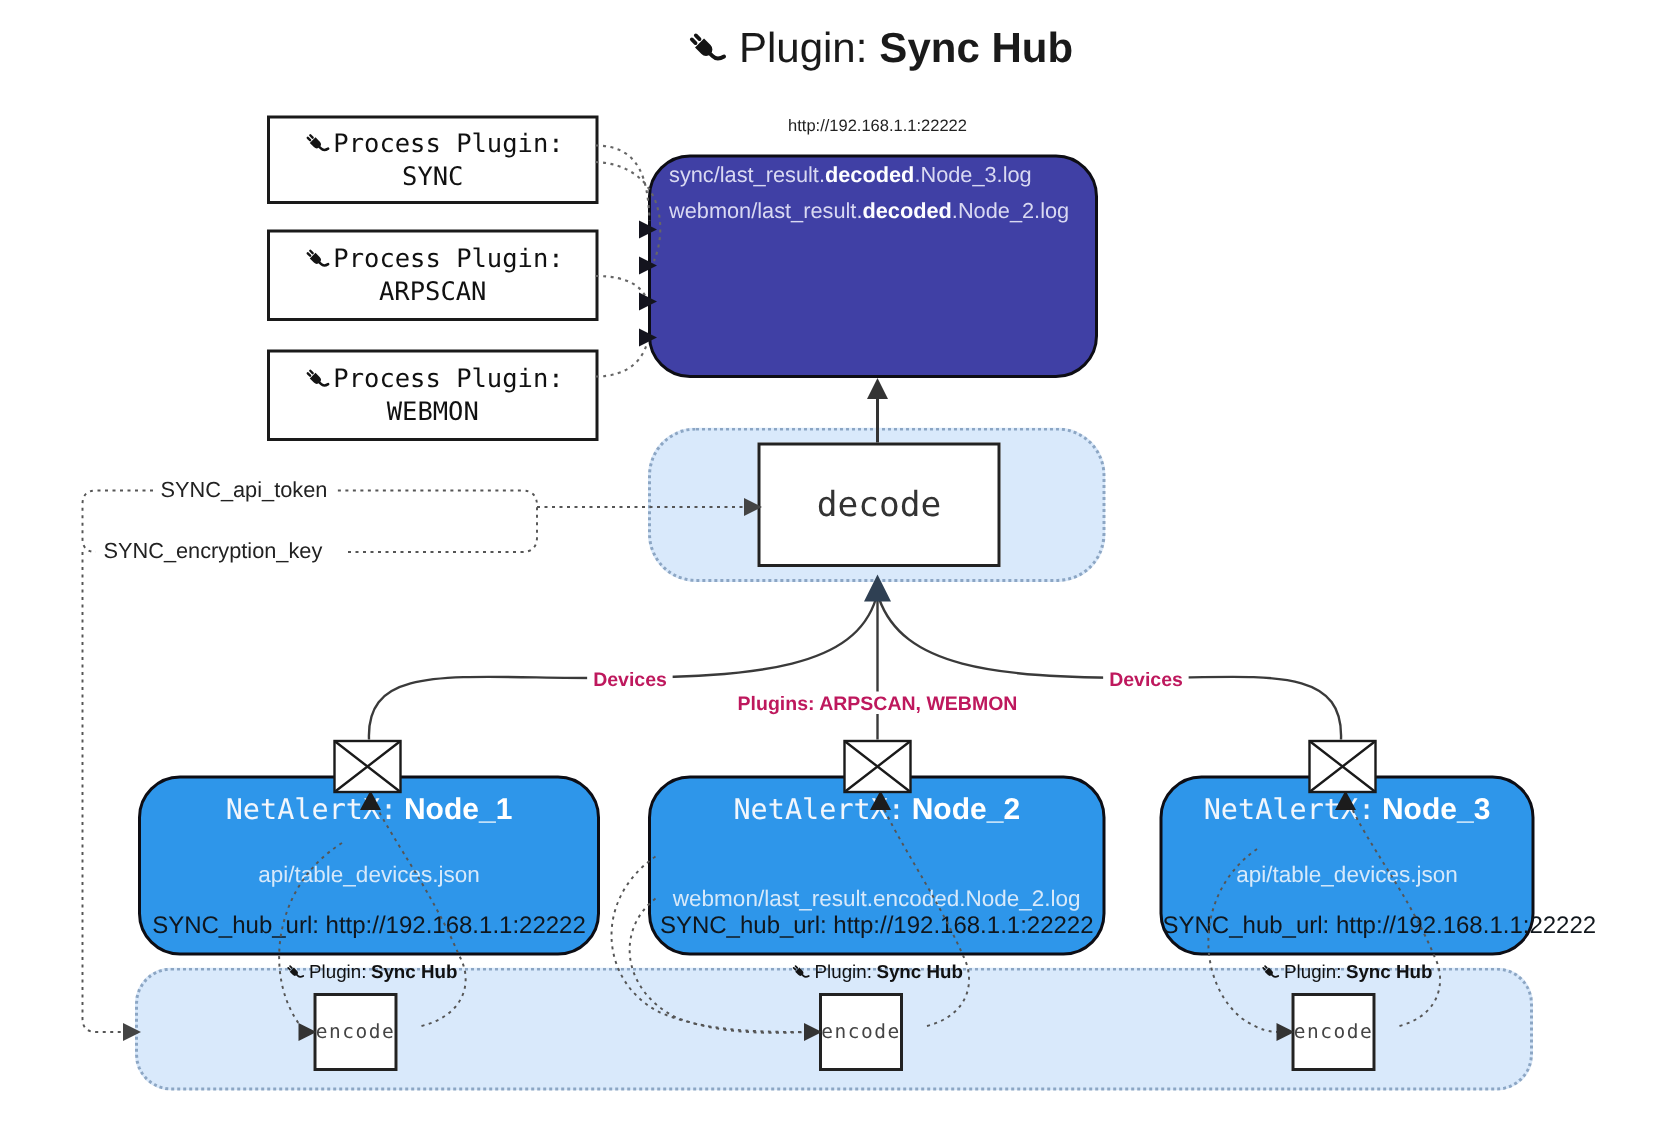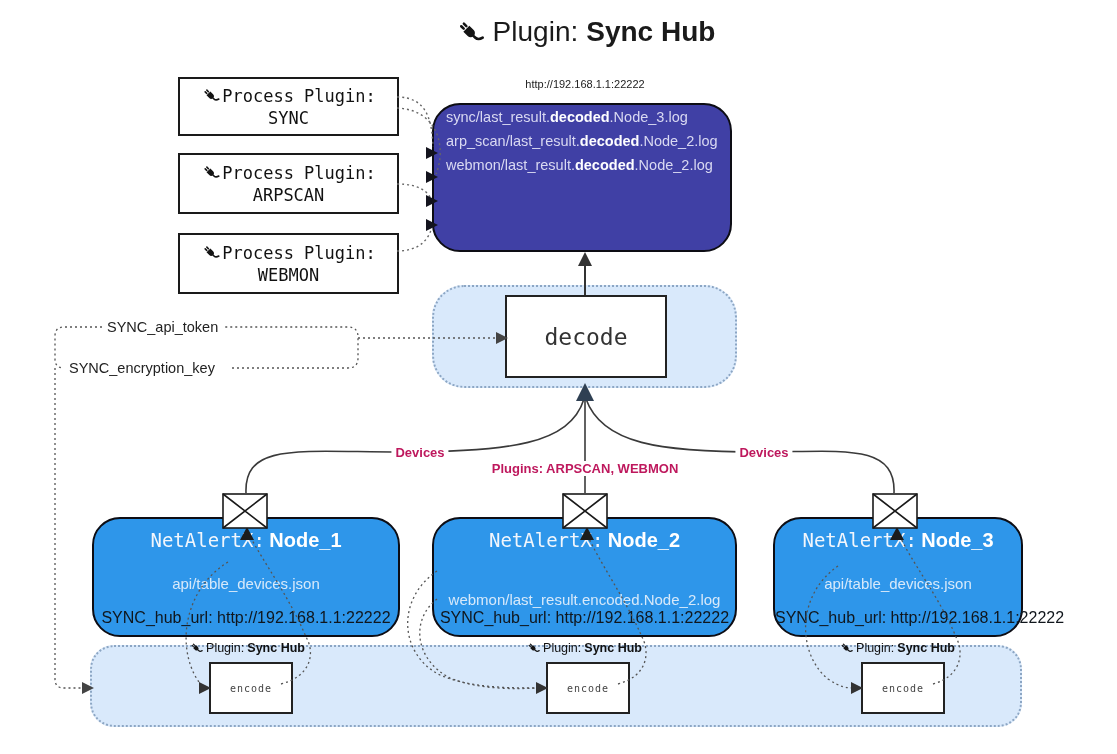--- a/index.html
+++ b/index.html
@@ -48,21 +48,21 @@
   .node{top:517px;height:120px;background:#2E96EA;border:2px solid #0d0d14;border-radius:28px;
         z-index:1;box-sizing:border-box;}
   .node-title{margin-top:10px;text-align:center;white-space:nowrap;}
   .node-title .mono{font-family:"DejaVu Sans Mono", monospace;font-size:19px;color:#F2F6FC;}
   .node-title b{font-size:20px;color:#fff;}
   .node-file{position:absolute;width:100%;text-align:center;font-size:15px;color:#D7E9FA;white-space:nowrap;}
   .node-url{position:absolute;width:100%;bottom:8px;text-align:center;font-size:16px;color:#10161c;white-space:nowrap;}
 
   
   .band{left:90px;top:645px;width:932px;height:82px;border-radius:24px;}
-  .encode-box{top:662px;width:84px;height:52px;font-size:10px;letter-spacing:1px;color:#444;align-items:center;}
+  .encode-box{top:662px;width:56px;height:52px;font-size:13px;letter-spacing:1px;color:#444;align-items:center;}
   .enc-label{top:641px;transform:translateX(-50%);font-size:12.5px;color:#111;z-index:3;
              display:flex;align-items:center;gap:3px;white-space:nowrap;background:transparent;}
   .enc-label b{font-weight:700;}
 
   
   .wires{position:absolute;left:0;top:0;width:1117px;height:754px;z-index:2;pointer-events:none;}
 </style>
 </head>
 <body>
 
@@ -113,21 +113,20 @@
           <use href="#plug"></use>
         </svg>
       <span>Process Plugin:</span>
       </span>
     <span class="l2">WEBMON</span>
   </div>
 
   <div class="abs hub-url">http://192.168.1.1:22222</div>
   <div class="abs hub">
     <div class="hub-log"><span>sync/last_result.</span><b>decoded</b><span>.Node_3.log</span></div>
-    <div class="hub-log"><span>arp_scan/last_result.</span><b>decoded</b><span>.Node_2.log</span></div>
     <div class="hub-log"><span>webmon/last_result.</span><b>decoded</b><span>.Node_2.log</span></div>
   </div>
 
   <div class="abs region decode-region"></div>
   <div class="abs wbox decode-box">
     <span>decode</span>
   </div>
 
   <div class="abs tok" style="left:104px;top:319px">SYNC_api_token</div>
   <div class="abs tok" style="left:66px;top:360px">SYNC_encryption_key</div>

